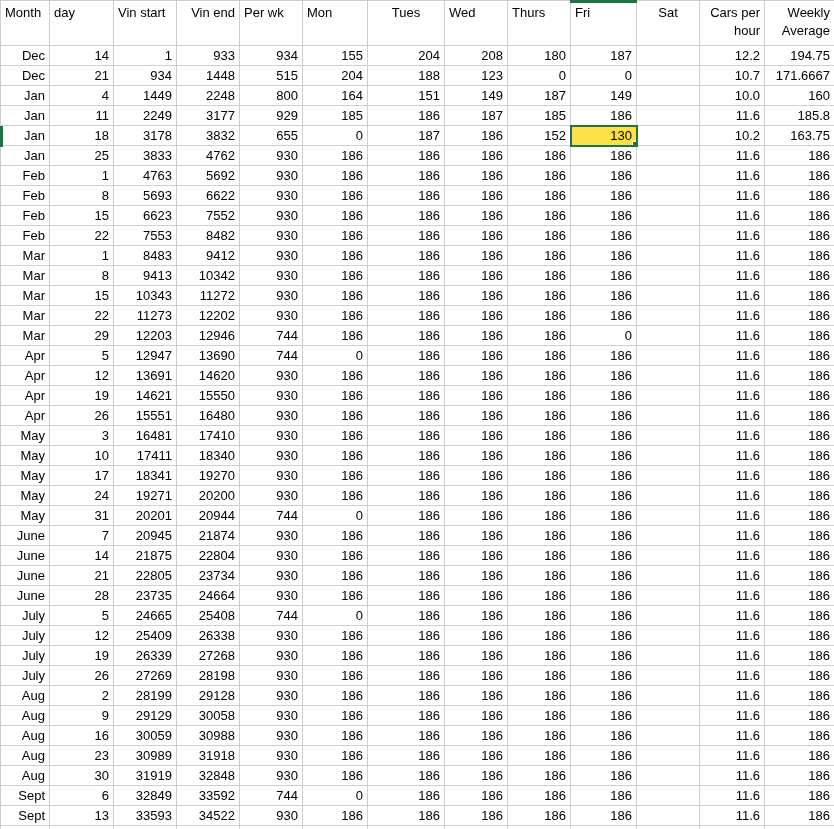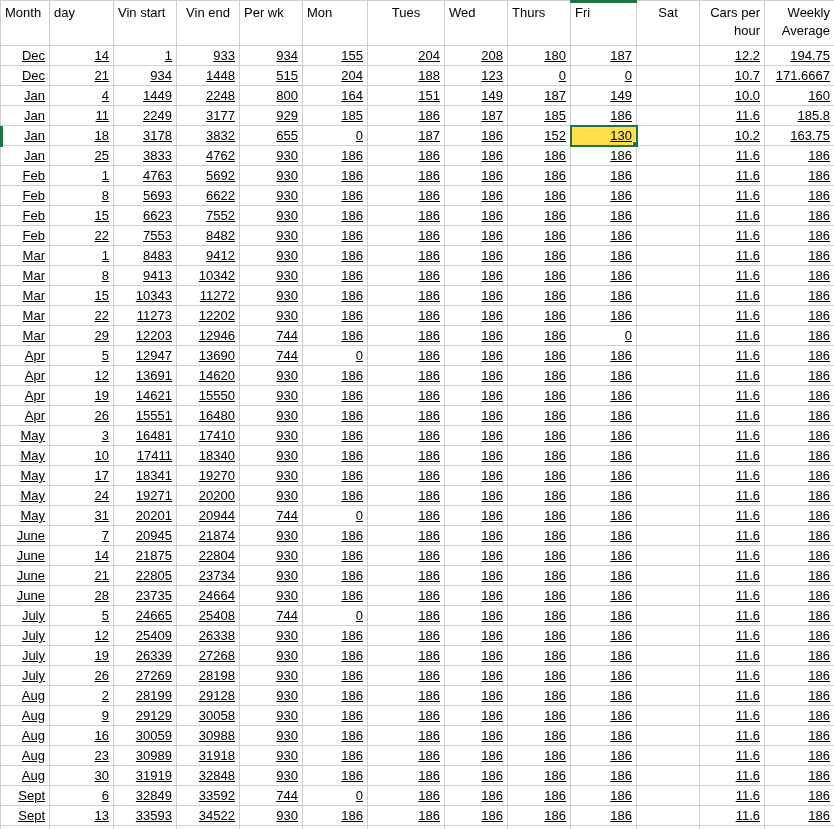--- a/index.html
+++ b/index.html
@@ -39,21 +39,21 @@
     white-space: pre-line;
     margin-top: 40px;
   }
   table.grid tbody td {
     height: 19px;
     padding: 0 4px;
     text-align: right;
     vertical-align: middle;
     line-height: 19px;
   }
-  table.grid tbody tr { height: 20px; text-decoration: underline; }
+  table.grid tbody tr { height: 20px; }
   td.sel {
     background: #fde047;
     outline: 2px solid #217346;
     outline-offset: -1px;
     position: relative;
     z-index: 2;
   }
   .fill-handle {
     position: absolute;
     right: -4px;
@@ -97,21 +97,21 @@
         <col style="width: 66px;">
         <col style="width: 63px;">
         <col style="width: 65px;">
         <col style="width: 70px;">
       </colgroup>
     <thead>
       <tr>
           <th style="text-align: left;">Month</th>
           <th style="text-align: left;">day</th>
           <th style="text-align: left;">Vin start</th>
-          <th style="text-align: center;">Vin end</th>
+          <th style="text-align: right;">Vin end</th>
           <th style="text-align: left;">Per wk</th>
           <th style="text-align: left;">Mon</th>
           <th style="text-align: center;">Tues</th>
           <th style="text-align: left;">Wed</th>
           <th style="text-align: left;">Thurs</th>
           <th style="text-align: left;">Fri</th>
           <th style="text-align: center;">Sat</th>
           <th style="text-align: right;">Cars per
 hour</th>
           <th style="text-align: right; padding-left: 6px;">Weekly

